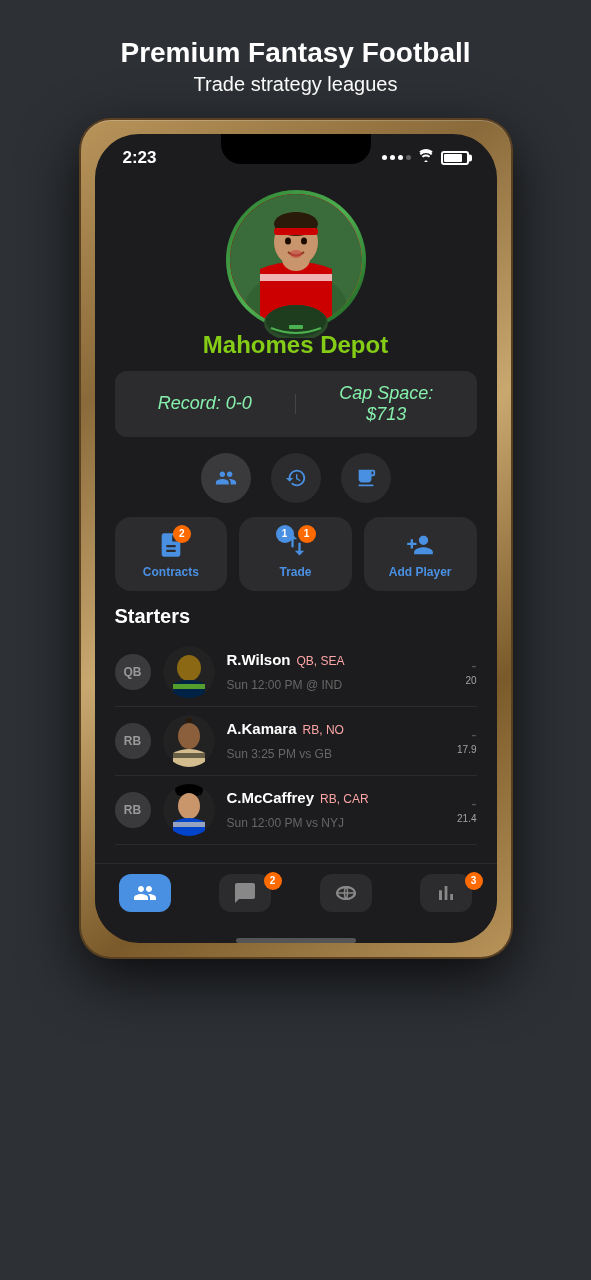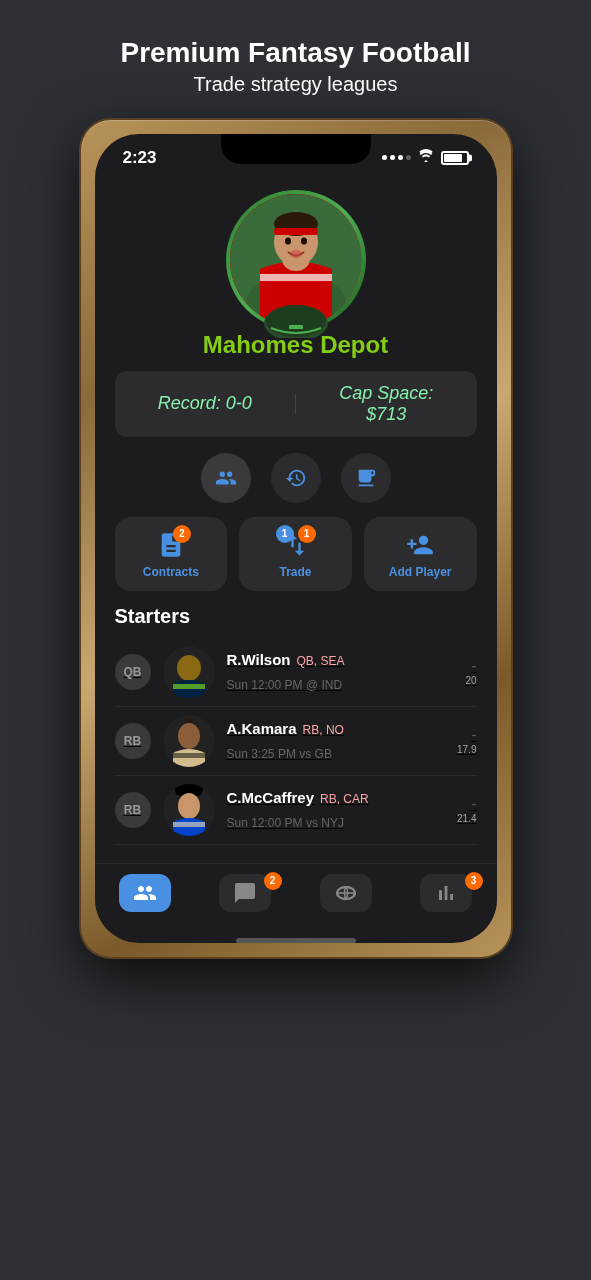--- a/index.html
+++ b/index.html
@@ -288,21 +288,20 @@
       margin-bottom: 10px;
     }
 
     
     .player-row {
       display: flex;
       align-items: center;
       padding: 8px 0;
       border-bottom: 1px solid #2c2c2e;
       gap: 12px;
-      text-decoration: underline;
     }
     .position-badge {
       width: 36px;
       height: 36px;
       border-radius: 18px;
       background: #3a3a3c;
       color: #999;
       font-size: 12px;
       font-weight: 600;
       display: flex;

